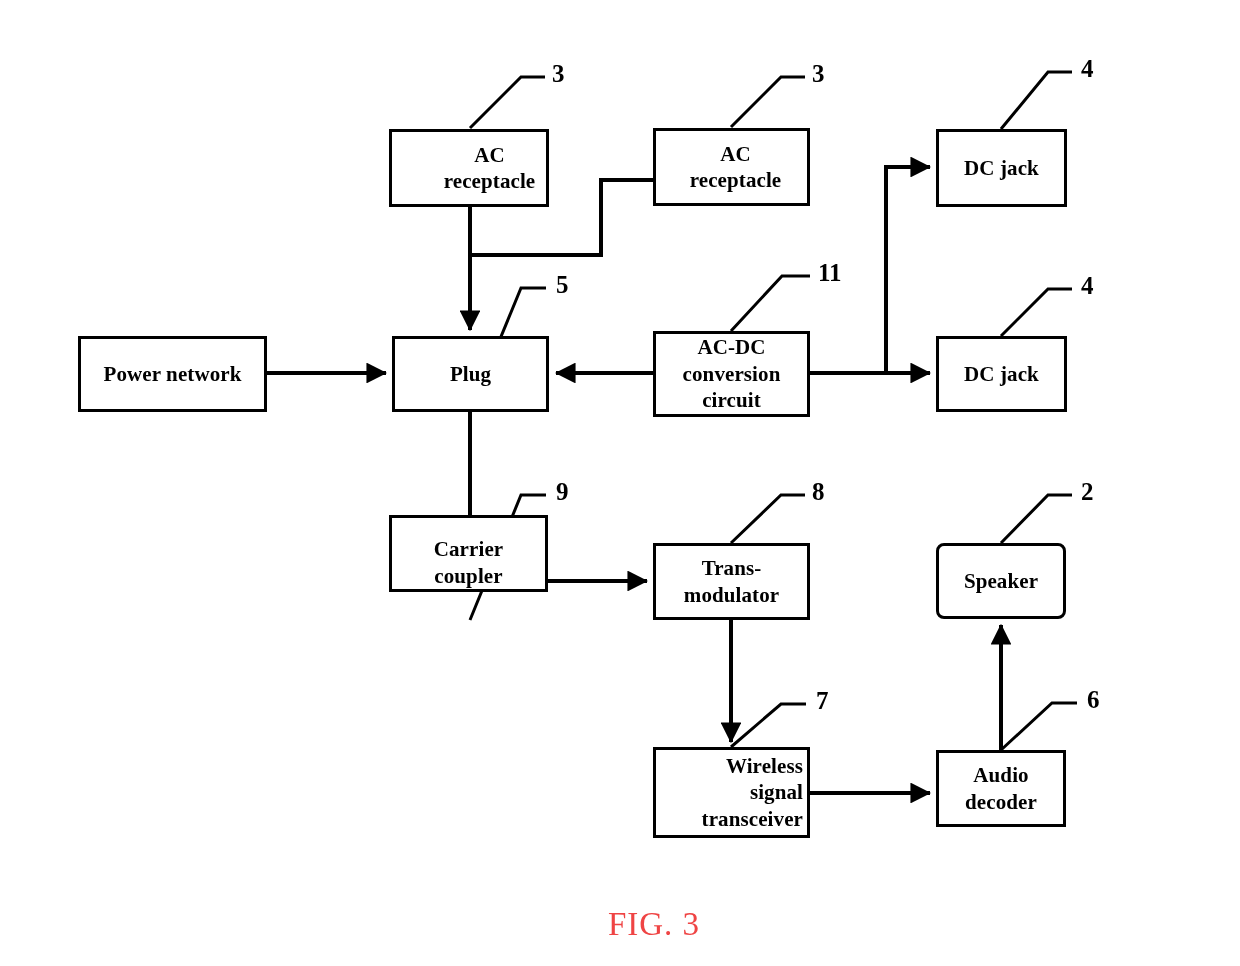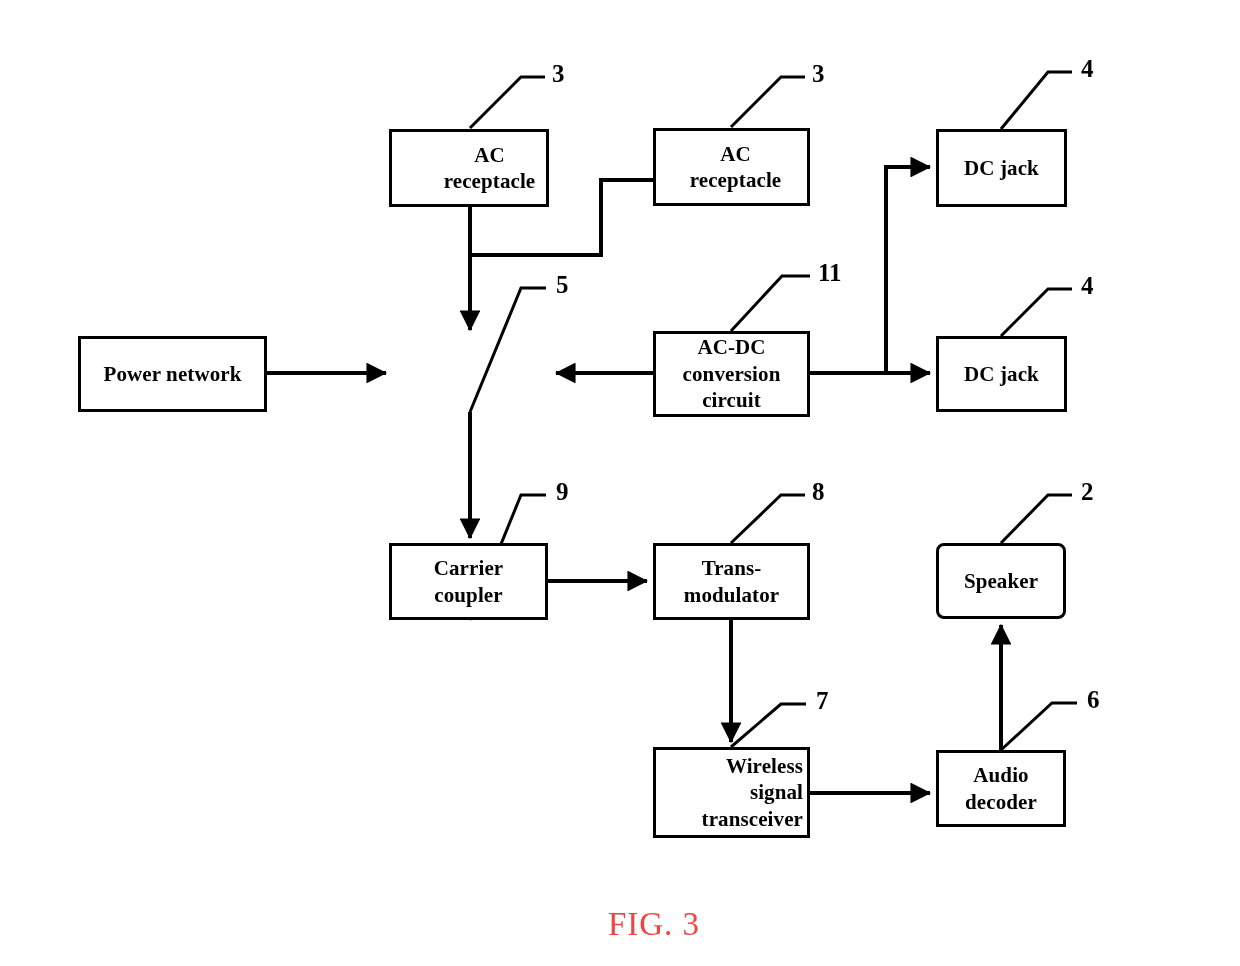--- a/index.html
+++ b/index.html
@@ -123,30 +123,33 @@
   </div>
 
   <div class="node" style="left:936px; top:129px; width:131px; height:78px;">
     <span>DC jack</span>
   </div>
 
   <div class="node" style="left:78px; top:336px; width:189px; height:76px;">
     <span>Power network</span>
   </div>
 
+  <div class="node" style="left:392px; top:336px; width:157px; height:76px;">
+    <span>Plug</span>
+  </div>
 
   <div class="node" style="left:653px; top:331px; width:157px; height:86px;">
     <span>AC-DC<br>conversion<br>circuit</span>
   </div>
 
   <div class="node" style="left:936px; top:336px; width:131px; height:76px;">
     <span>DC jack</span>
   </div>
 
-  <div class="node" style="left:389px; top:543px; width:159px; height:77px;">
+  <div class="node" style="left:389px; top:515px; width:159px; height:77px;align-items:flex-end;">
     <span>Carrier<br>coupler</span>
   </div>
 
   <div class="node" style="left:653px; top:543px; width:157px; height:77px;">
     <span>Trans-<br>modulator</span>
   </div>
 
   <div class="node" style="left:936px; top:543px; width:130px; height:76px;border-radius:8px;">
     <span>Speaker</span>
   </div>

